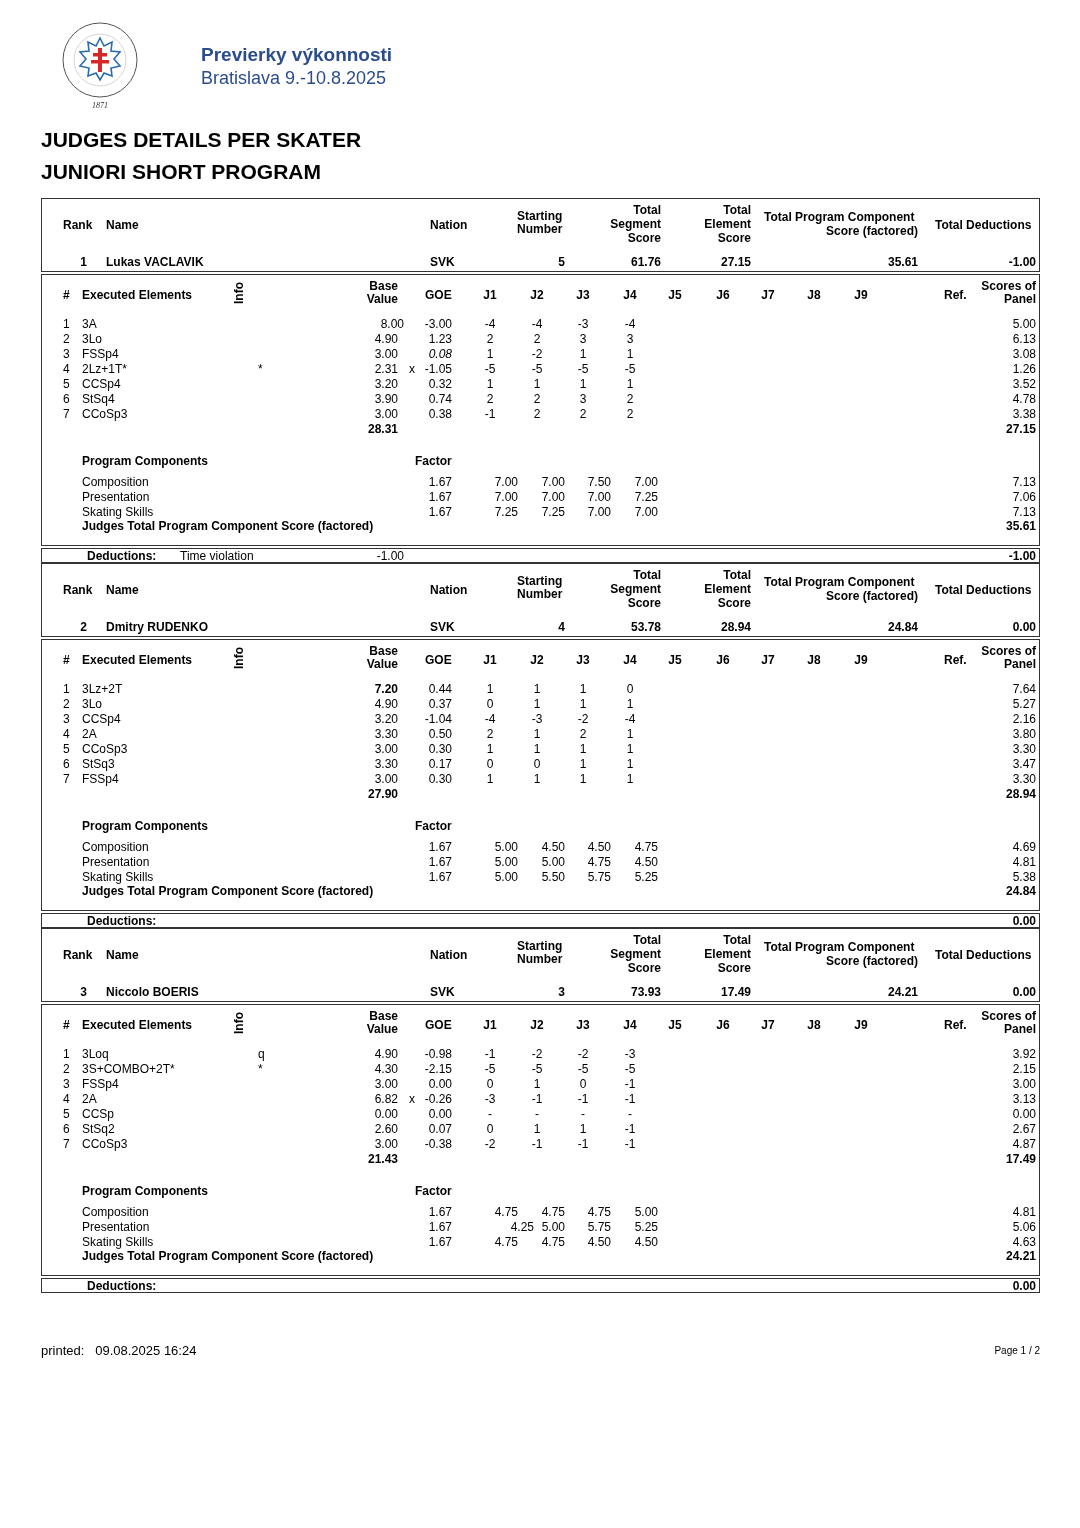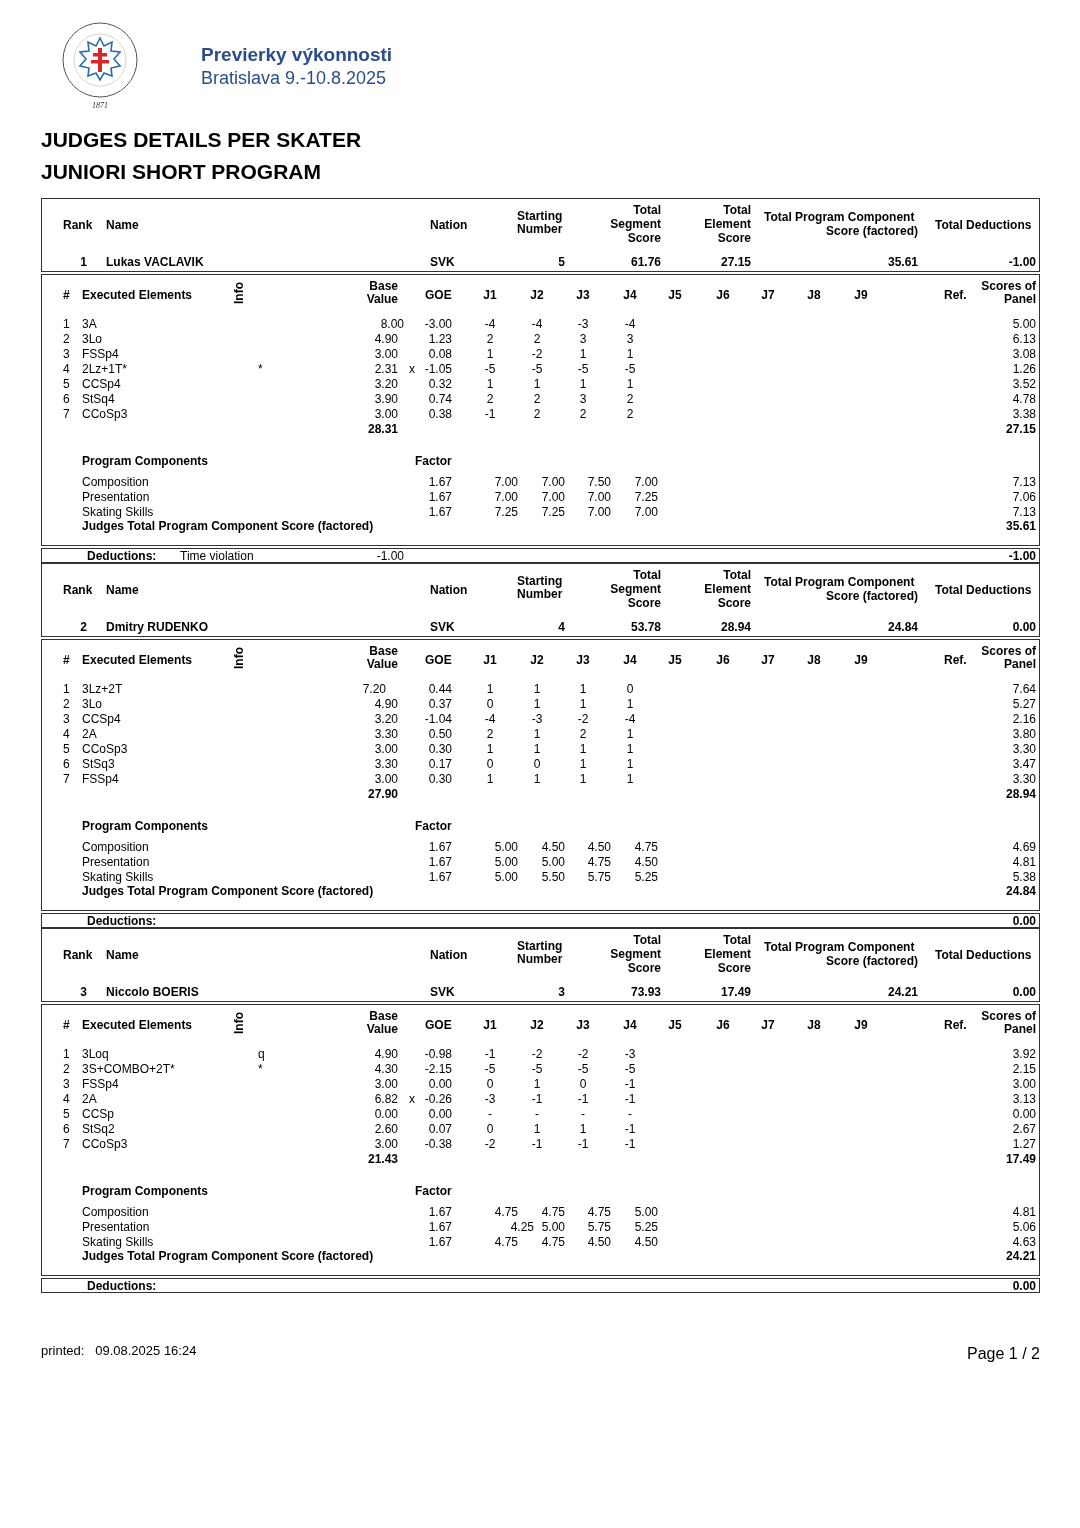--- a/index.html
+++ b/index.html
@@ -113,21 +113,21 @@
           <div class="abs c" style="left:526px;width:30px;top:0;">3</div>
           <div class="abs c" style="left:573px;width:30px;top:0;">3</div>
           <div class="abs r" style="left:930px;width:64px;top:0;">6.13</div>
         </div>
         <div class="abs" style="left:0;top:72px;width:996px;height:15px;">
           <div class="abs" style="left:21px;top:0;">3</div>
           <div class="abs" style="left:40px;top:0;">FSSp4</div>
           <div class="abs" style="left:216px;top:0;"></div>
           <div class="abs r" style="left:310px;width:46px;top:0;">3.00</div>
           <div class="abs" style="left:367px;top:0;"></div>
-          <div class="abs r" style="left:370px;width:40px;top:0;">0.08</div>
+          <div class="abs r" style="left:370px;width:40px;top:0;font-style:italic;">0.08</div>
           <div class="abs c" style="left:433px;width:30px;top:0;">1</div>
           <div class="abs c" style="left:480px;width:30px;top:0;">-2</div>
           <div class="abs c" style="left:526px;width:30px;top:0;">1</div>
           <div class="abs c" style="left:573px;width:30px;top:0;">1</div>
           <div class="abs r" style="left:930px;width:64px;top:0;">3.08</div>
         </div>
         <div class="abs" style="left:0;top:87px;width:996px;height:15px;">
           <div class="abs" style="left:21px;top:0;">4</div>
           <div class="abs" style="left:40px;top:0;">2Lz+1T*</div>
           <div class="abs" style="left:216px;top:0;">*</div>
@@ -261,21 +261,21 @@
         <div class="abs b c" style="left:711px;width:30px;top:13px;">J7</div>
         <div class="abs b c" style="left:757px;width:30px;top:13px;">J8</div>
         <div class="abs b c" style="left:804px;width:30px;top:13px;">J9</div>
         <div class="abs b" style="left:902px;top:13px;">Ref.</div>
         <div class="abs b r" style="left:930px;width:64px;top:5px;line-height:13px;">Scores of</div>
         <div class="abs b r" style="left:930px;width:64px;top:18px;line-height:13px;">Panel</div>
         <div class="abs" style="left:0;top:42px;width:996px;height:15px;">
           <div class="abs" style="left:21px;top:0;">1</div>
           <div class="abs" style="left:40px;top:0;">3Lz+2T</div>
           <div class="abs" style="left:216px;top:0;"></div>
-          <div class="abs r" style="left:298px;width:46px;top:0;">7.20</div>
+          <div class="abs r" style="left:310px;width:46px;top:0;font-weight:bold;">7.20</div>
           <div class="abs" style="left:367px;top:0;"></div>
           <div class="abs r" style="left:370px;width:40px;top:0;">0.44</div>
           <div class="abs c" style="left:433px;width:30px;top:0;">1</div>
           <div class="abs c" style="left:480px;width:30px;top:0;">1</div>
           <div class="abs c" style="left:526px;width:30px;top:0;">1</div>
           <div class="abs c" style="left:573px;width:30px;top:0;">0</div>
           <div class="abs r" style="left:930px;width:64px;top:0;">7.64</div>
         </div>
         <div class="abs" style="left:0;top:57px;width:996px;height:15px;">
           <div class="abs" style="left:21px;top:0;">2</div>
@@ -522,21 +522,21 @@
           <div class="abs" style="left:21px;top:0;">7</div>
           <div class="abs" style="left:40px;top:0;">CCoSp3</div>
           <div class="abs" style="left:216px;top:0;"></div>
           <div class="abs r" style="left:310px;width:46px;top:0;">3.00</div>
           <div class="abs" style="left:367px;top:0;"></div>
           <div class="abs r" style="left:370px;width:40px;top:0;">-0.38</div>
           <div class="abs c" style="left:433px;width:30px;top:0;">-2</div>
           <div class="abs c" style="left:480px;width:30px;top:0;">-1</div>
           <div class="abs c" style="left:526px;width:30px;top:0;">-1</div>
           <div class="abs c" style="left:573px;width:30px;top:0;">-1</div>
-          <div class="abs r" style="left:930px;width:64px;top:0;">1.27</div>
+          <div class="abs r" style="left:930px;width:64px;top:0;">4.87</div>
         </div>
         <div class="abs b r" style="left:310px;width:46px;top:147px;">21.43</div>
         <div class="abs b r" style="left:930px;width:64px;top:147px;">17.49</div>
         <div class="abs b" style="left:40px;top:179px;">Program Components</div>
         <div class="abs b" style="left:373px;top:179px;">Factor</div>
         <div class="abs" style="left:0;top:200px;width:996px;height:15px;">
           <div class="abs" style="left:40px;top:0;">Composition</div>
           <div class="abs r" style="left:370px;width:40px;top:0;">1.67</div>
           <div class="abs r" style="left:436px;width:40px;top:0;">4.75</div>
           <div class="abs r" style="left:483px;width:40px;top:0;">4.75</div>
@@ -571,13 +571,13 @@
         <div class="abs r" style="left:300px;width:62px;top:0;"></div>
         <div class="abs b r" style="left:930px;width:64px;top:0;">0.00</div>
       </div>
     </div>
   </div>
 
 <div class="footer" style="left:41px;">
   <span>printed:</span>
   &nbsp;&nbsp;<span>09.08.2025 16:24</span>
 </div>
-<div class="footer" style="right:40px; font-size:16px; top:1345px;">Page 1 / 2</div>
+<div class="footer" style="right:40px; font-size:10px; top:1345px;">Page 1 / 2</div>
 
 </body></html>

